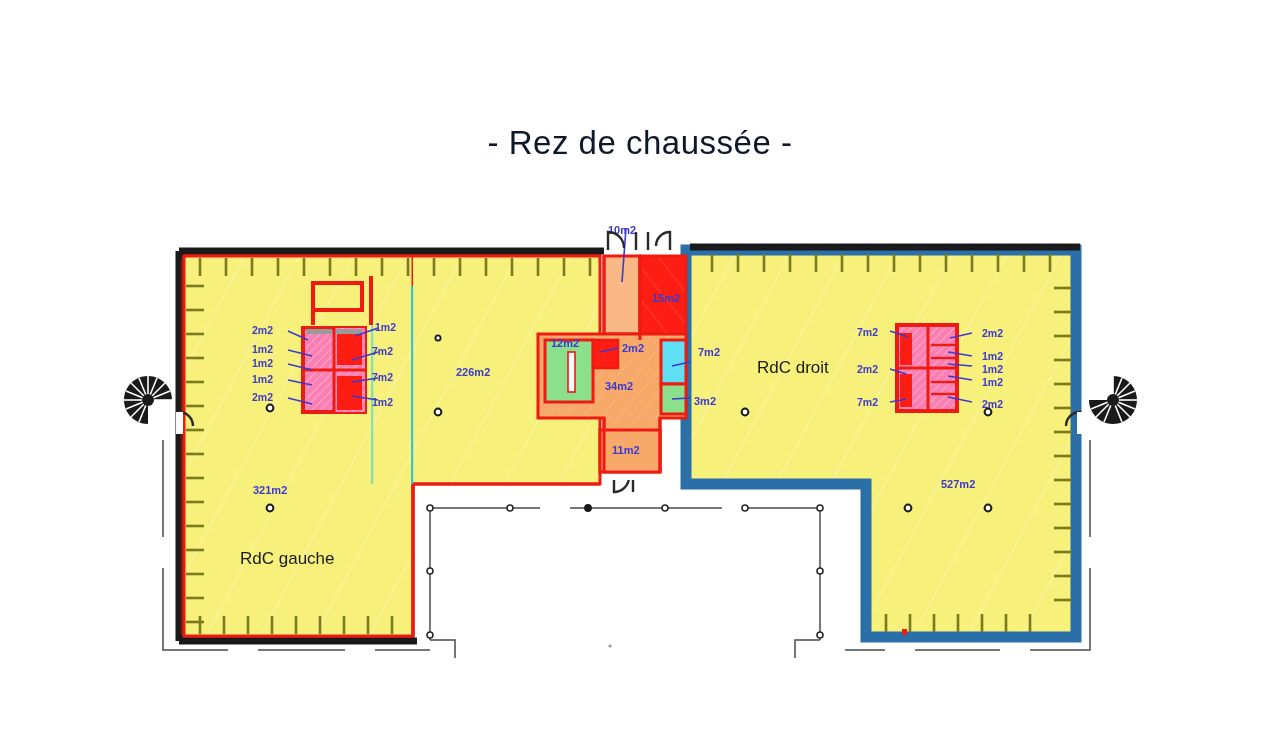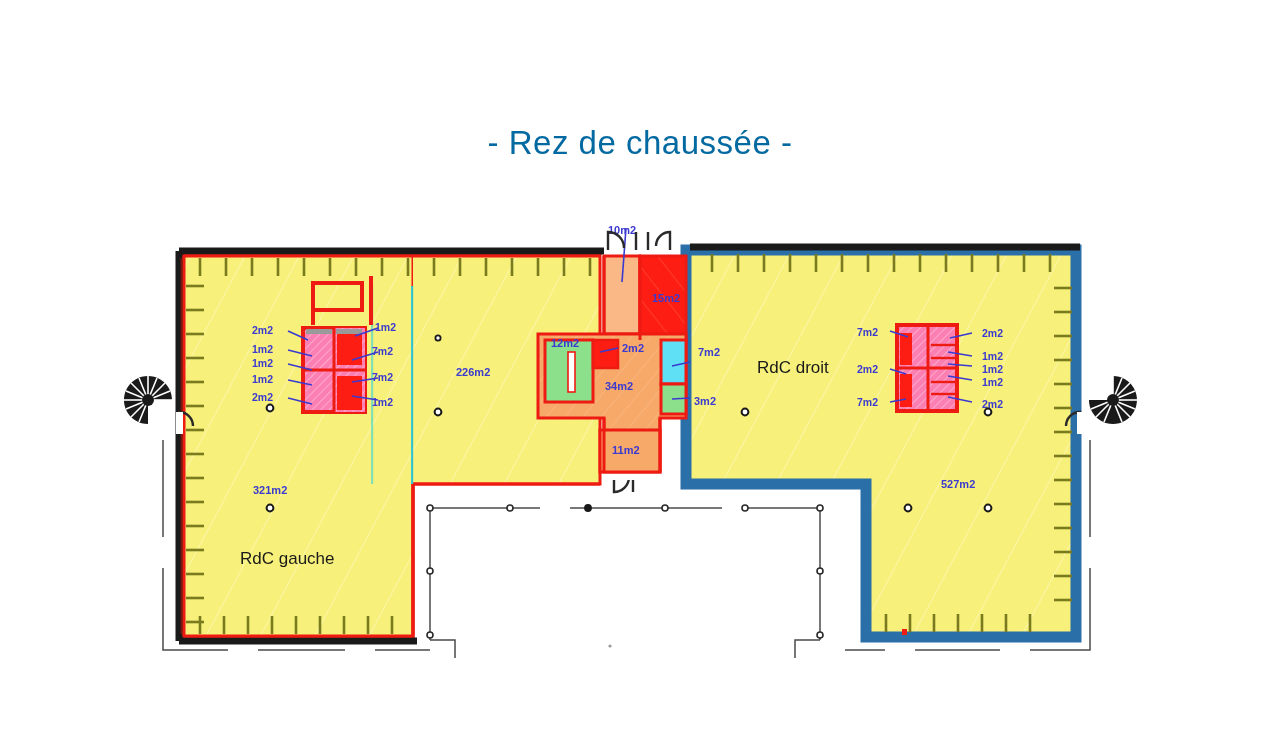--- a/index.html
+++ b/index.html
@@ -21,21 +21,21 @@
   }
   #plan-title {
     position: absolute;
     left: 0;
     top: 124px;
     width: 1280px;
     text-align: center;
     font-family: "Liberation Sans", sans-serif;
     font-size: 33px;
     font-weight: 400;
-    color: #0369a1;
+    color: #0f172a;
     letter-spacing: 0.5px;
     white-space: nowrap;
   }
   #plan-svg {
     position: absolute;
     left: 0;
     top: 0;
   }
   .area-label {
     font-family: "Liberation Sans", sans-serif;

